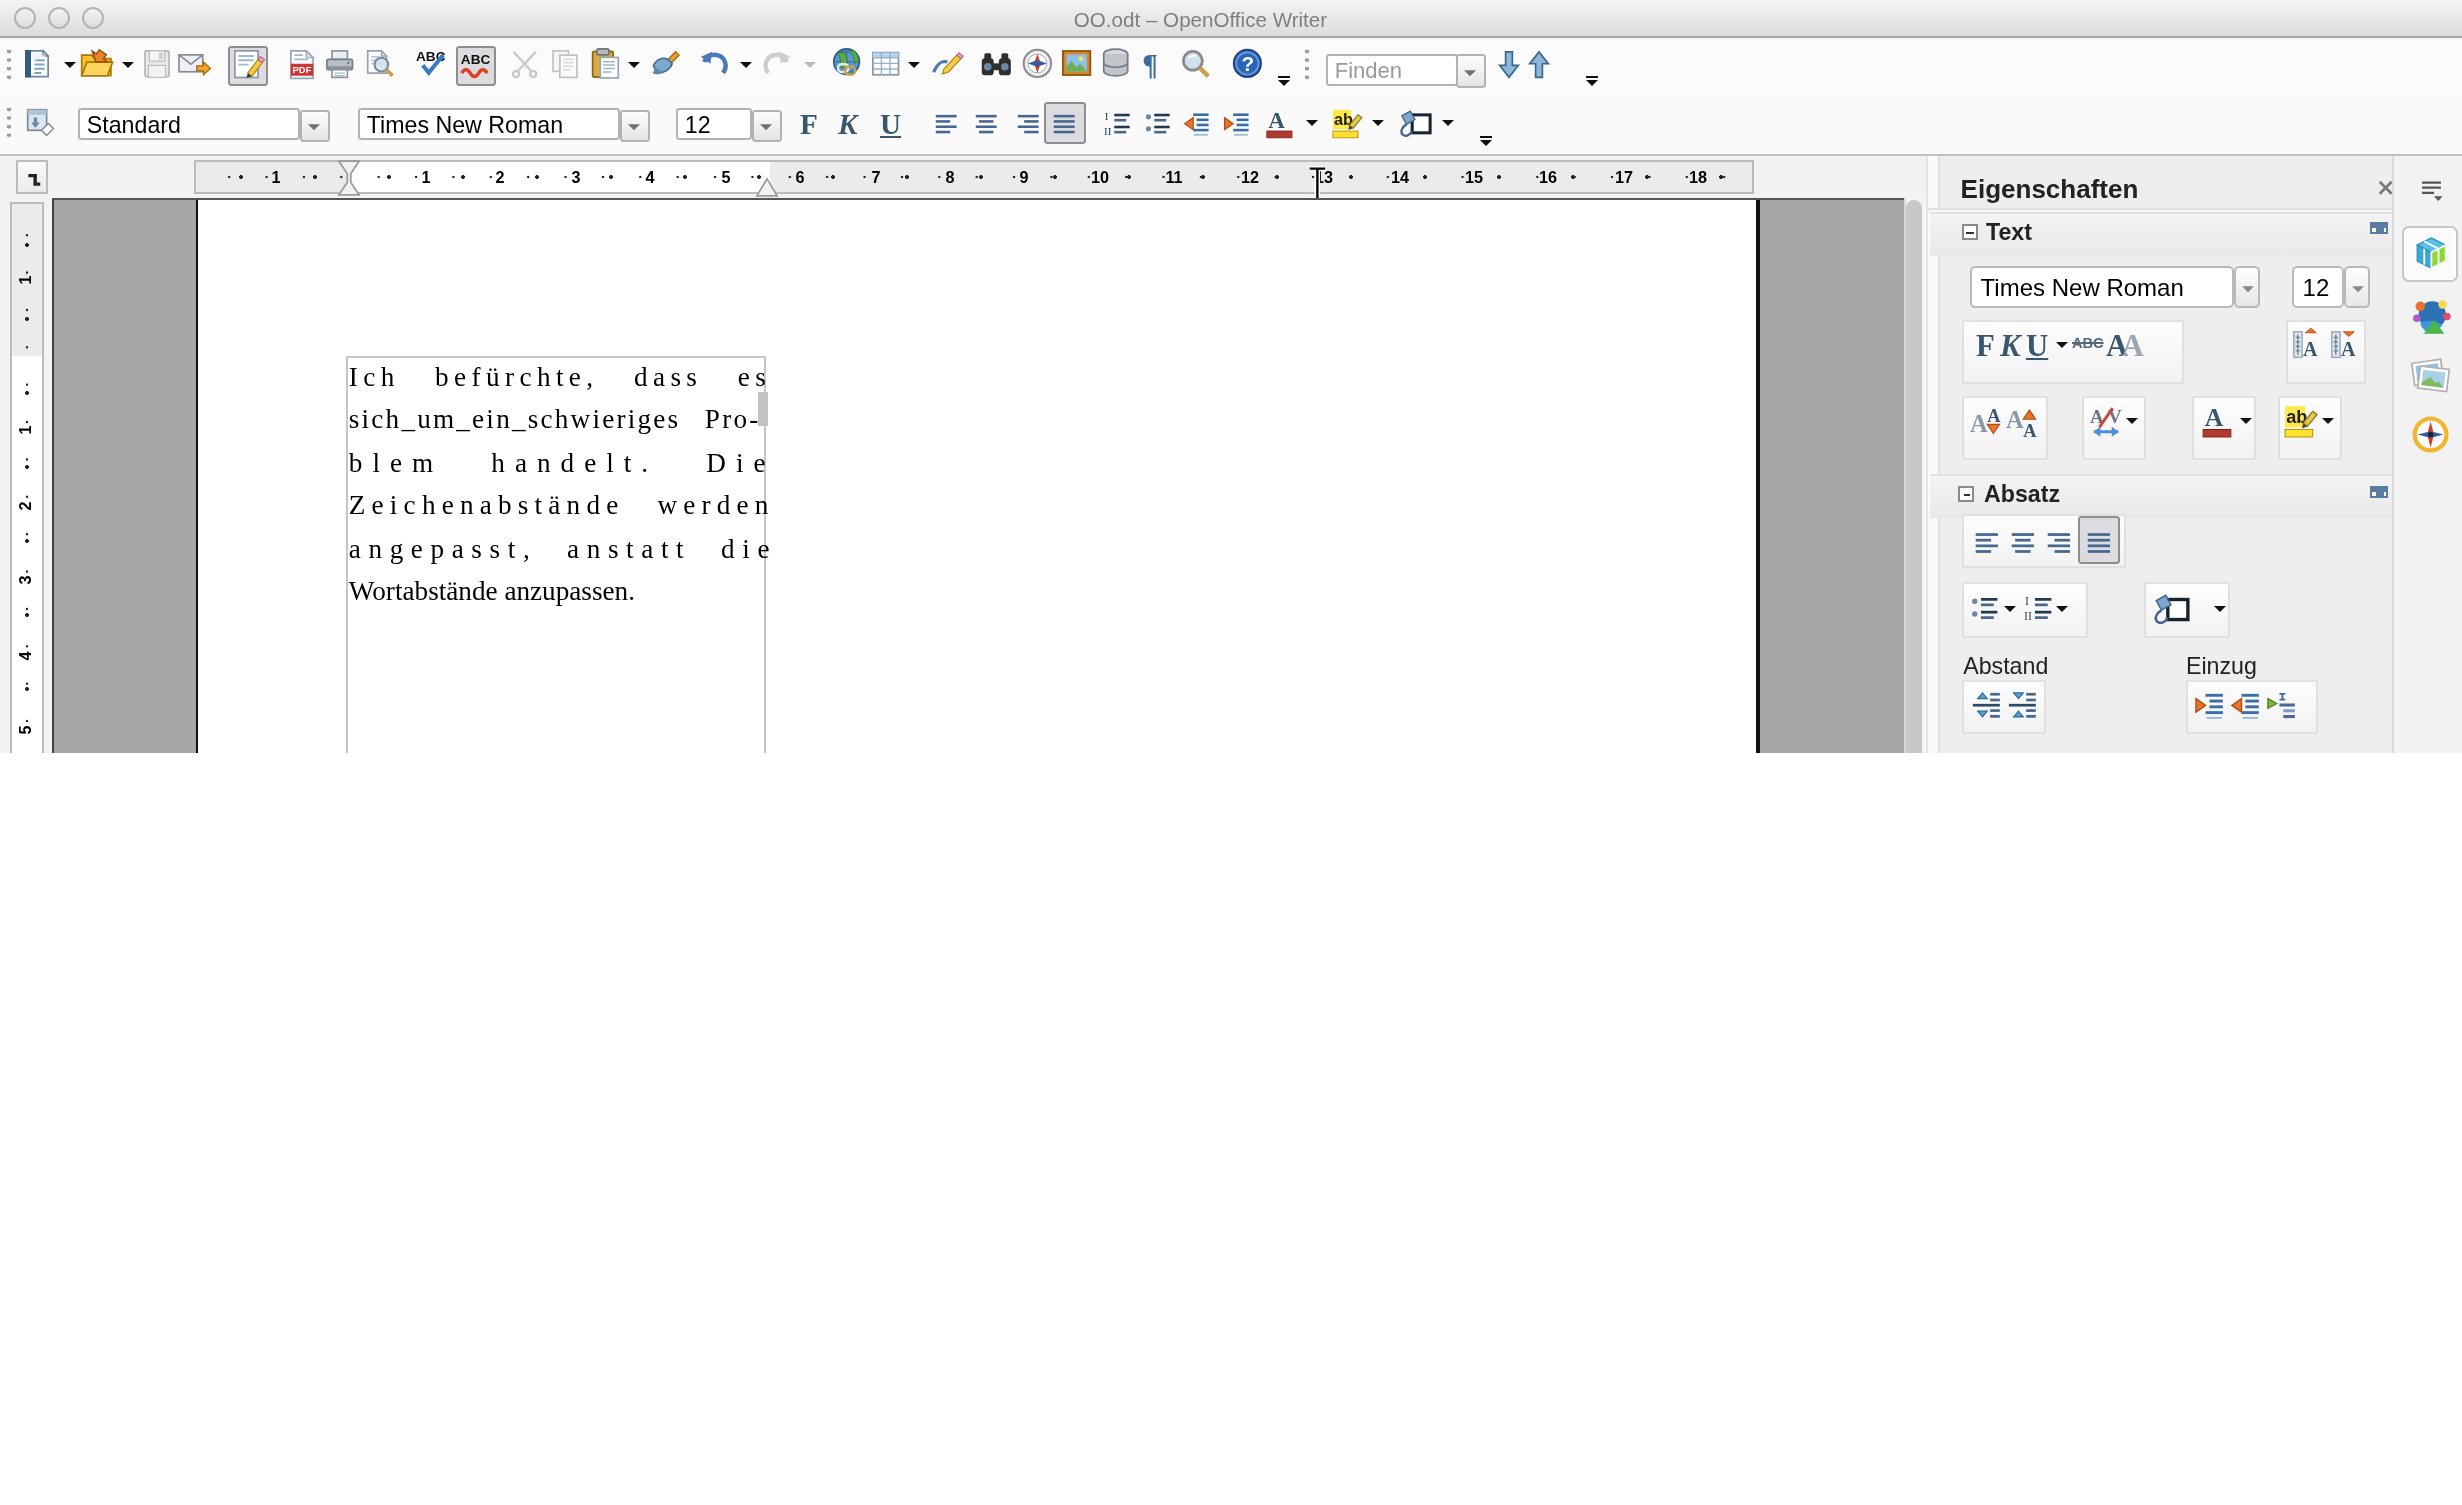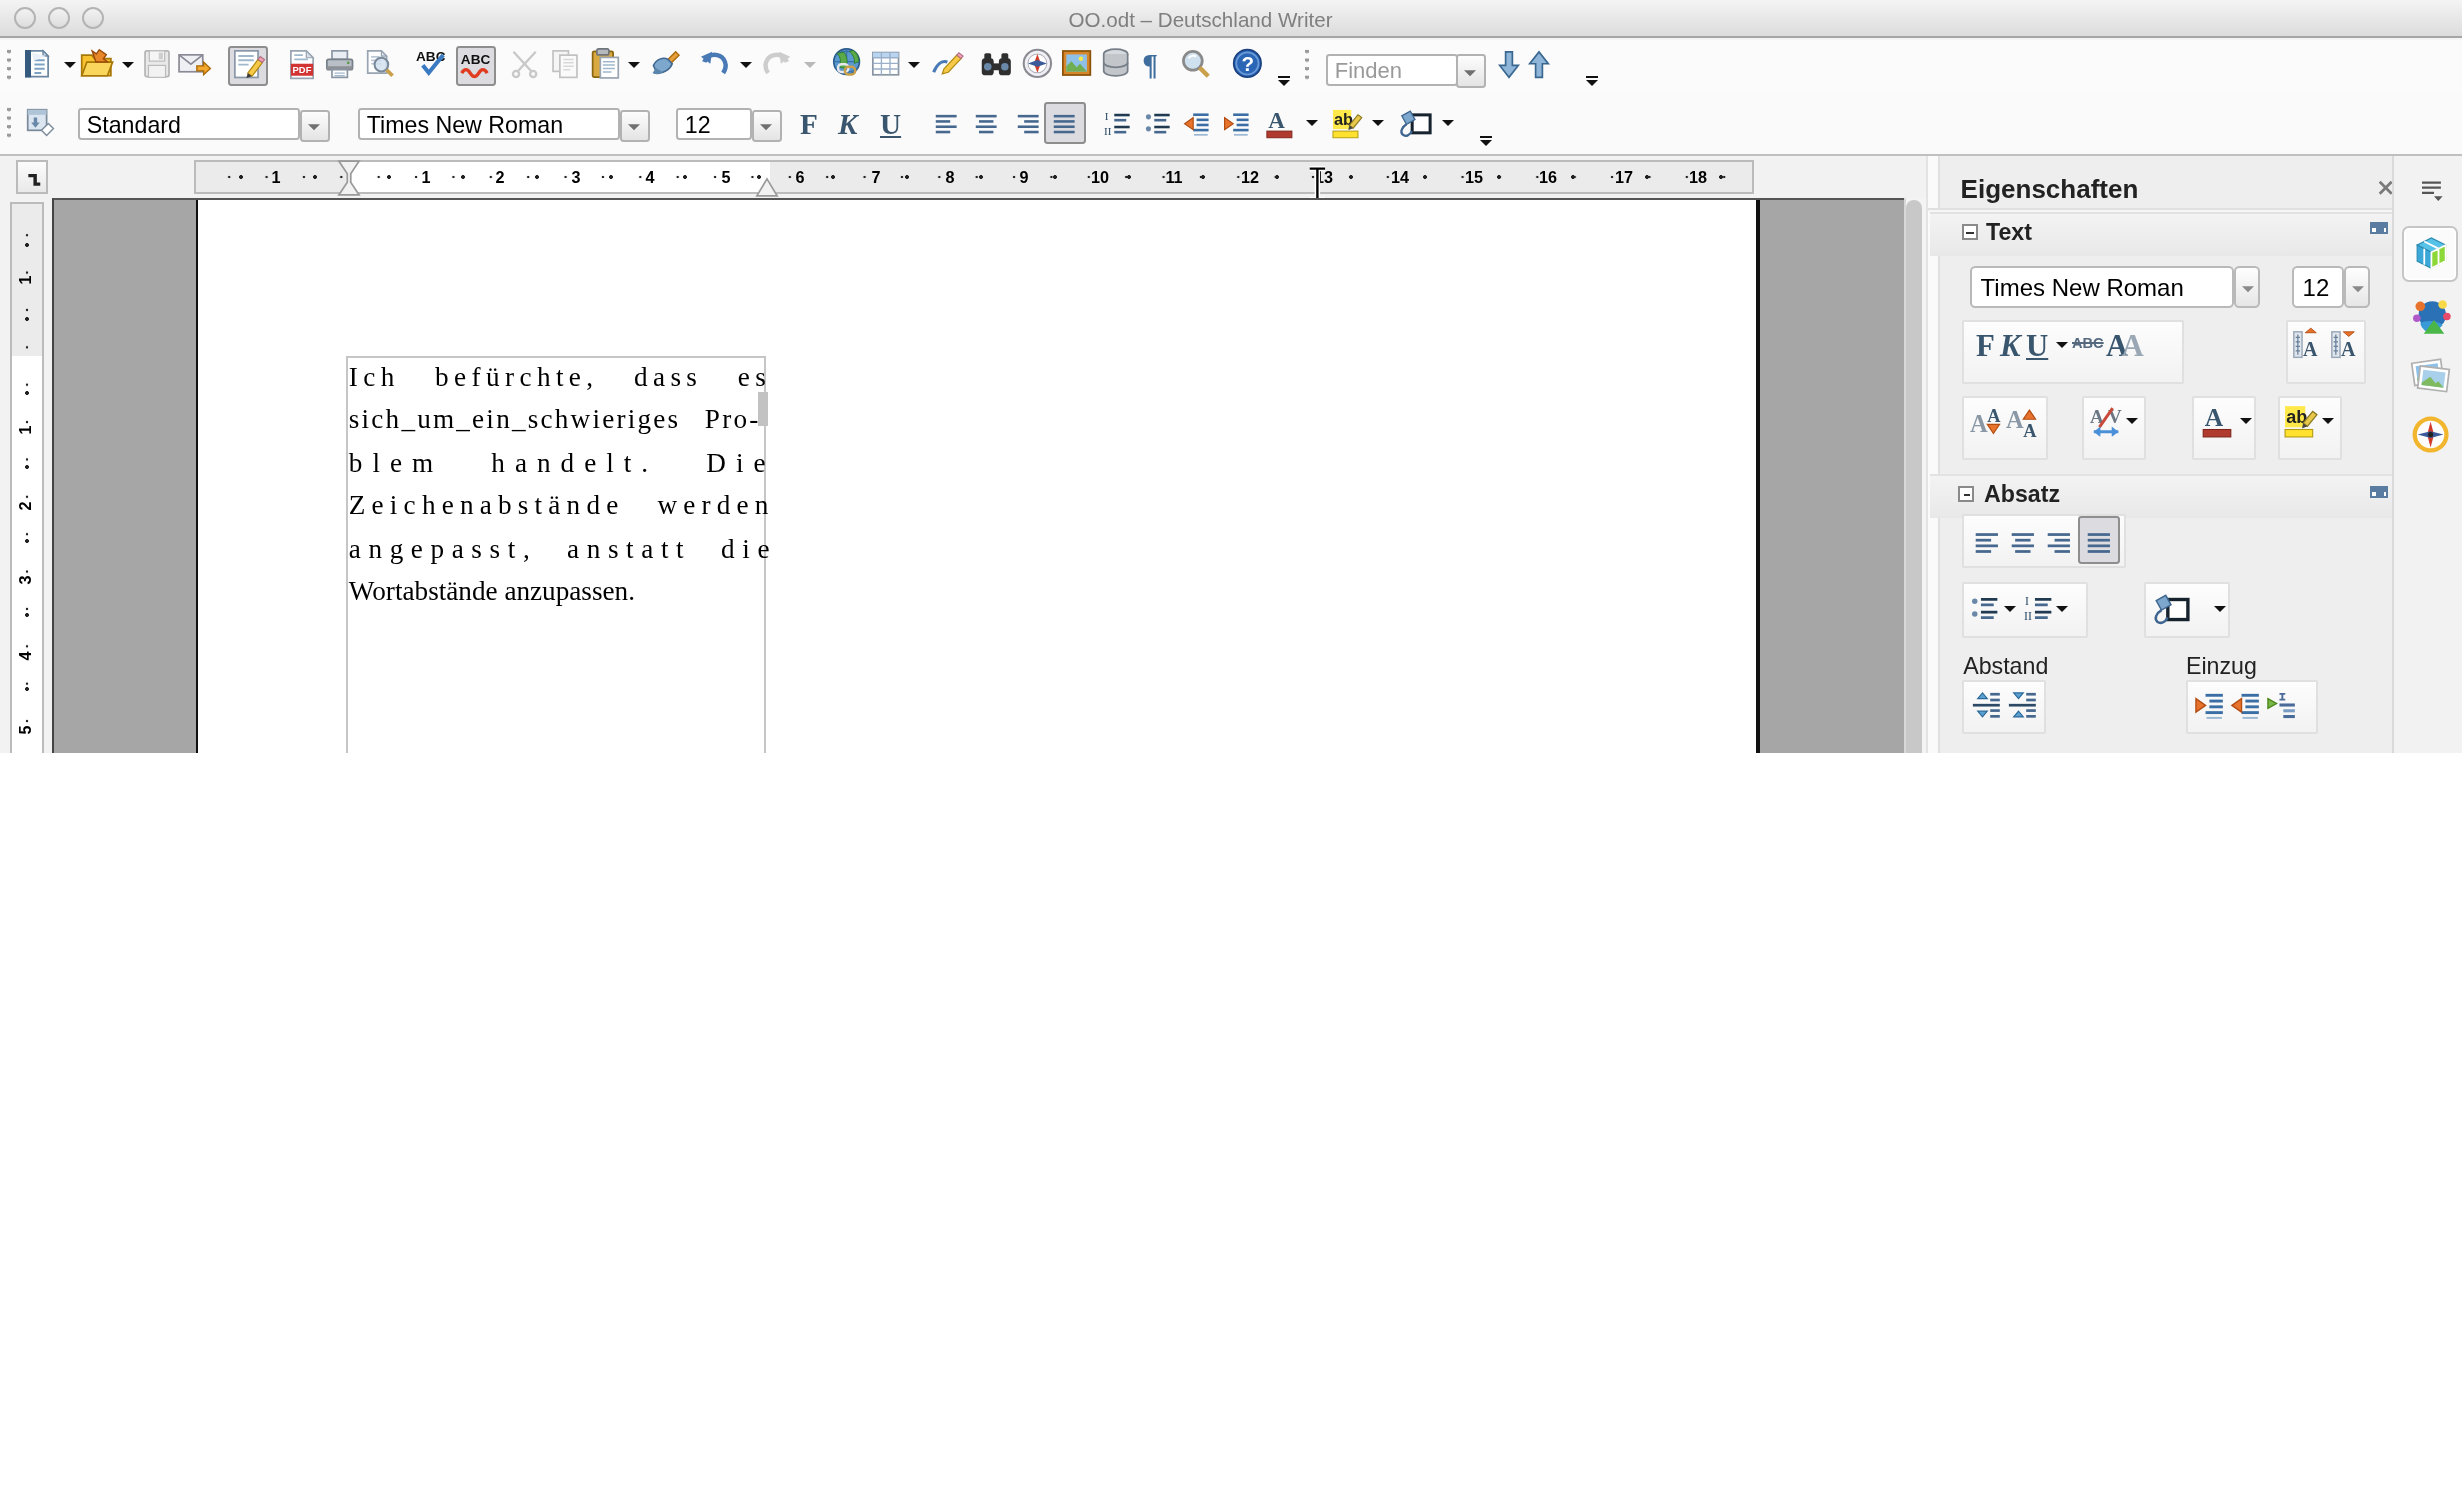--- a/index.html
+++ b/index.html
@@ -85,21 +85,21 @@
 .sbtext{position:absolute;top:50%;transform:translateY(-50%);font-size:11px;color:#1a1a1a;white-space:nowrap;}
 .sbsep{position:absolute;top:2.6px;bottom:2.6px;width:0.9px;background:#c4c4c4;box-shadow:0.9px 0 0 #fff;}
 svg{position:absolute;overflow:visible;}
 </style></head>
 <body>
 <div id="scale">
   <div id="titlebar">
     <div class="tl" style="left:6.9px"></div>
       <div class="tl" style="left:24px"></div>
       <div class="tl" style="left:41px"></div>
-    <div id="title">OO.odt – Deutschland Writer</div>
+    <div id="title">OO.odt – OpenOffice Writer</div>
   </div>
   <svg width="0" height="0" style="position:absolute">
       <defs>
     <symbol id="alL" viewBox="0 0 16 16">
           <g fill="#47688e">
             <rect x="1" y="2.5" width="13" height="1.6"></rect>
             <rect x="1" y="5.8" width="9" height="1.6"></rect>
             <rect x="1" y="9.1" width="13" height="1.6"></rect>
             <rect x="1" y="12.4" width="9" height="1.6"></rect>
           </g>

